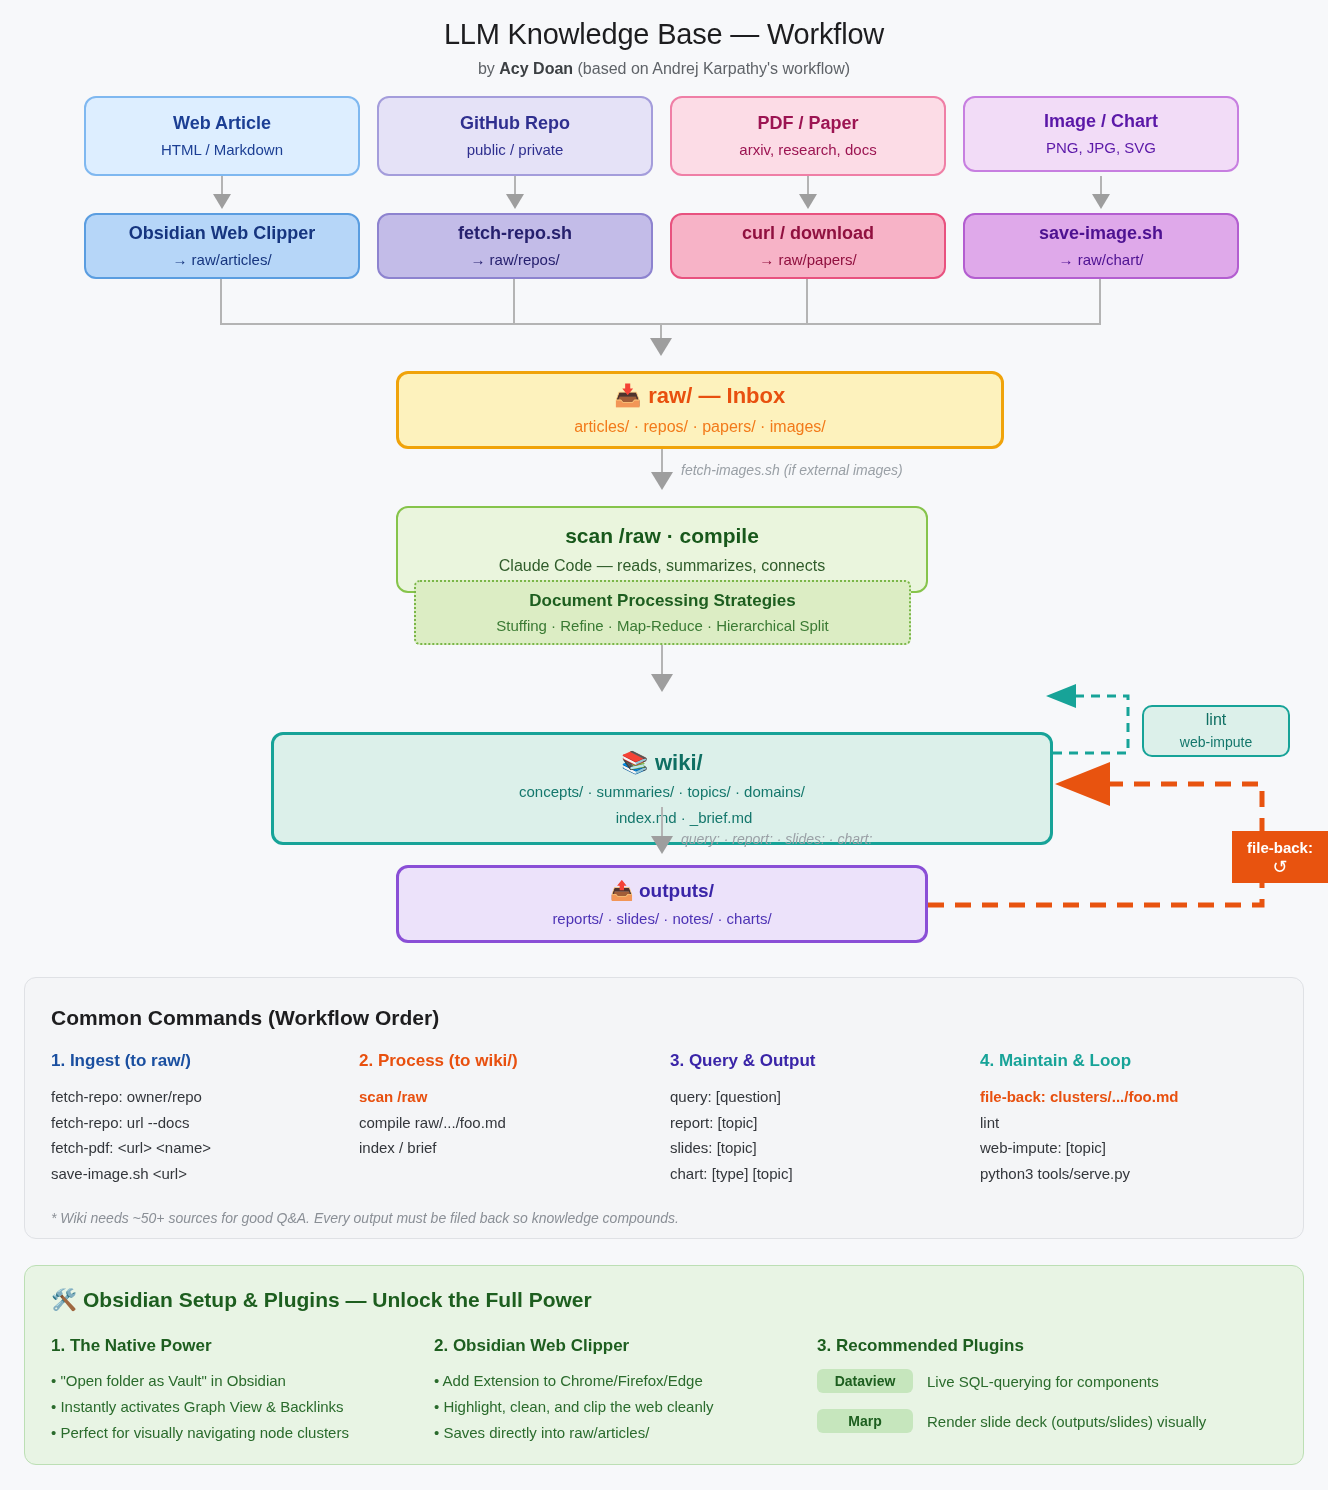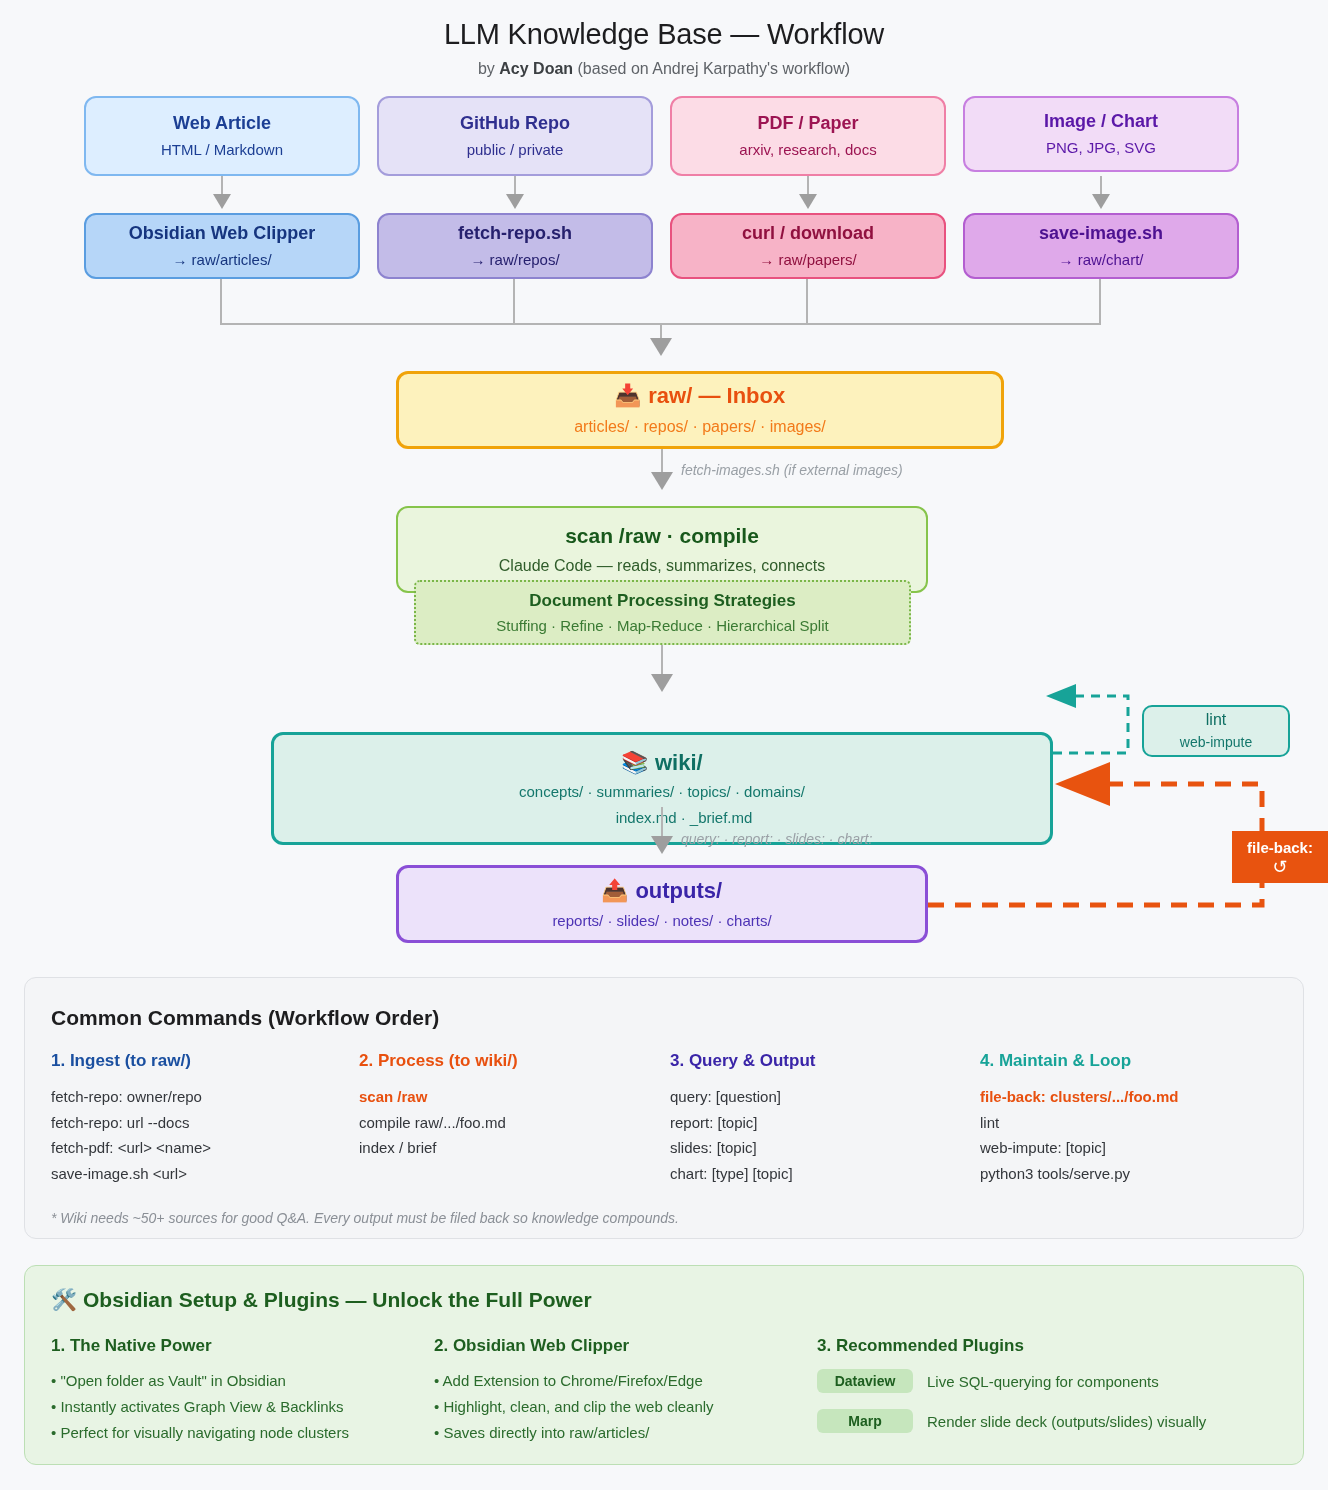--- a/index.html
+++ b/index.html
@@ -70,21 +70,21 @@
     align-items: center; justify-content: center; text-align: center;
   }
   .n-strat .s1 { font-size: 17px; font-weight: bold; color: #1d5e1f; }
   .n-strat .s2 { font-size: 15px; color: #3a7a33; margin-top: 6px; }
 
   .n-wiki { background: #dcf0ea; border-color: #17a398; border-width: 3px; }
   .n-wiki .t1 { font-size: 22px; color: #0f6f63; }
   .n-wiki .t2, .n-wiki .t3 { font-size: 15px; color: #14776c; }
 
   .n-out { background: #ece2fa; border-color: #8a4fd6; border-width: 3px; }
-  .n-out .t1 { font-size: 22px; color: #3a25a8; }
+  .n-out .t1 { font-size: 19px; color: #3a25a8; }
   .n-out .t2 { font-size: 15px; color: #4d33b5; }
 
   .n-lint { background: #dcf0ea; border-color: #17a398; border-width: 2px; border-radius: 10px; }
   .n-lint .t1 { font-size: 16px; font-weight: normal; color: #0f6f63; }
   .n-lint .t2 { font-size: 14px; color: #14776c; margin-top: 3px; }
 
   .badge-fileback {
     position: absolute; background: #e8530f; border-radius: 0;
     display: flex; flex-direction: column; align-items: center;
     justify-content: center; color: #fff; text-align: center;

